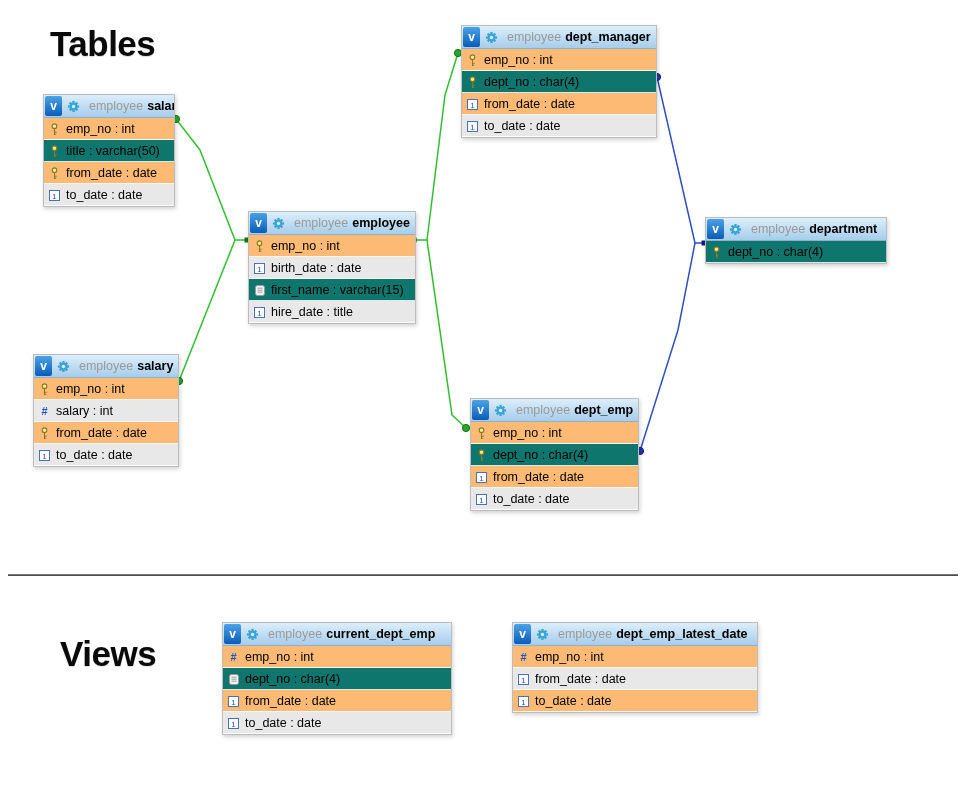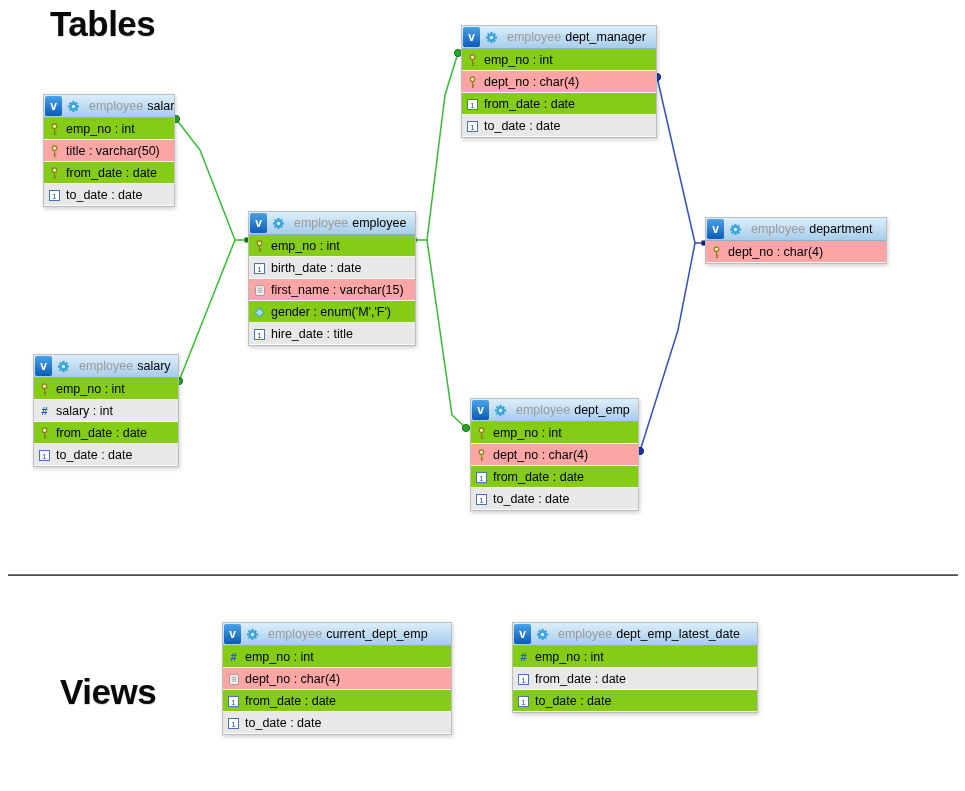--- a/index.html
+++ b/index.html
@@ -1,42 +1,42 @@
 <!DOCTYPE html>
 <html><head>
 <meta charset="utf-8">
 <style>
   html,body{margin:0;padding:0;background:#fff;}
   #canvas{position:relative;width:965px;height:791px;background:#fff;overflow:hidden;
           font-family:"Liberation Sans","DejaVu Sans",sans-serif;}
   h1.section-heading{position:absolute;margin:0;font-size:35px;font-weight:bold;color:#0a0a0a;
           letter-spacing:-0.5px;text-shadow:0 1px 1px rgba(0,0,0,.15);}
-  h1.tables-pos{left:50px;top:4px;text-align:right;}
-  h1.views-pos{left:60px;top:672px;}
+  h1.tables-pos{left:50px;top:24px;text-align:right;}
+  h1.views-pos{left:60px;top:634px;}
   .divider{position:absolute;left:8px;top:574px;width:950px;height:2px;
           background:linear-gradient(#8a8a8a,#3d3d3d);}
   #relations{position:absolute;left:0;top:0;}
   .db-table{position:absolute;background:#fff;border:1px solid #bdbdbd;
           box-shadow:1px 2px 4px rgba(0,0,0,.18);font-size:12.5px;}
   .tbl-header{height:22px;display:flex;align-items:center;
           background:linear-gradient(#dcEEfb,#a7cdea);
           border-bottom:1px solid #8fb0cd;white-space:nowrap;overflow:hidden;}
   .v-badge{width:17px;height:20px;margin:1px 0 1px 1px;border-radius:2px;flex:none;
           background:linear-gradient(#4ba2e7,#0a5cb8);color:#fff;font-weight:bold;font-size:12px;
           display:flex;align-items:center;justify-content:center;}
   .gear-wrap{margin-left:5px;display:flex;flex:none;}
   .schema-name{color:#9a9a9a;margin-left:9px;}
-  .tbl-name{color:#000;font-weight:normal;margin-left:4px;padding-right:4px;}
+  .tbl-name{color:#000;font-weight:bold;margin-left:4px;padding-right:4px;}
   .col-row{height:22px;display:flex;align-items:center;padding-left:4px;
           white-space:nowrap;overflow:hidden;box-shadow:inset 0 -1px 0 rgba(255,255,255,.85);}
   .cicon{width:13px;display:flex;justify-content:center;align-items:center;margin-right:5px;flex:none;}
   .col-label{color:#000;}
-  .bg-white{background:#84cc16}
+  .bg-white{background:#fdba74}
   .bg-gray{background:#e8e8e8}
-  .bg-pink{background:#fca5a5}
+  .bg-pink{background:#0f766e}
 </style>
 </head>
 <body>
 
 <div id="canvas">
   <h1 class="section-heading tables-pos">Tables</h1>
   <svg id="relations" width="965" height="791">
       <polyline points="176,119 200,150 235,240 248,240" fill="none" stroke="#2fbf2f" stroke-width="1.5" stroke-linejoin="round"></polyline>
       <polyline points="179,381 235,240" fill="none" stroke="#2fbf2f" stroke-width="1.5" stroke-linejoin="round"></polyline>
       <polyline points="414,240 427,240 445,95 458,53" fill="none" stroke="#2fbf2f" stroke-width="1.5" stroke-linejoin="round"></polyline>
@@ -202,28 +202,20 @@
         </div>
         <div class="col-row bg-pink">
           <span class="cicon">
             <svg width="10" height="11" viewBox="0 0 10 11">
               <rect x="0.5" y="0.5" width="9" height="10" rx="2" fill="#f2f2f2" stroke="#9a9a9a"></rect>
               <path d="M2.5 3.2 h5 M2.5 5.2 h5 M2.5 7.2 h5" stroke="#9a9a9a" stroke-width="0.9"></path>
             </svg>
           </span>
           <span class="col-label">first_name : varchar(15)</span>
         </div>
-        <div class="col-row bg-white">
-          <span class="cicon">
-            <svg width="11" height="11" viewBox="0 0 11 11">
-              <rect x="2.3" y="2.3" width="6.4" height="6.4" transform="rotate(45 5.5 5.5)" fill="#9fdcec" stroke="#4aa2c6"></rect>
-            </svg>
-          </span>
-          <span class="col-label">gender : enum('M','F')</span>
-        </div>
         <div class="col-row bg-gray">
           <span class="cicon">
             <svg width="11" height="11" viewBox="0 0 11 11">
               <rect x="0.5" y="0.5" width="10" height="10" fill="#fff" stroke="#4a72b8"></rect>
               <text x="5.6" y="8.6" font-size="8" text-anchor="middle" fill="#2a52a8" font-family="sans-serif">1</text>
             </svg>
           </span>
           <span class="col-label">hire_date : title</span>
         </div>
       </div>

